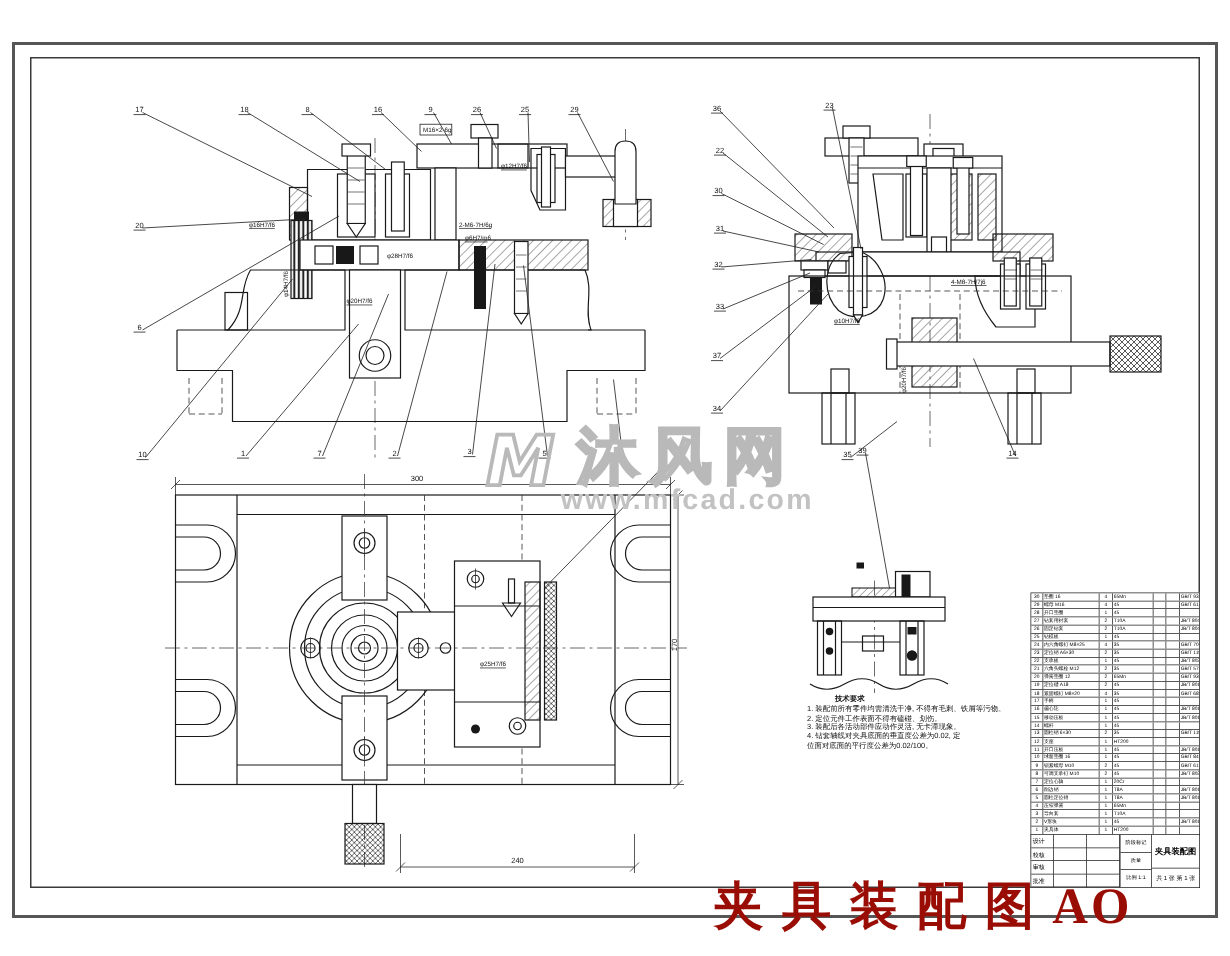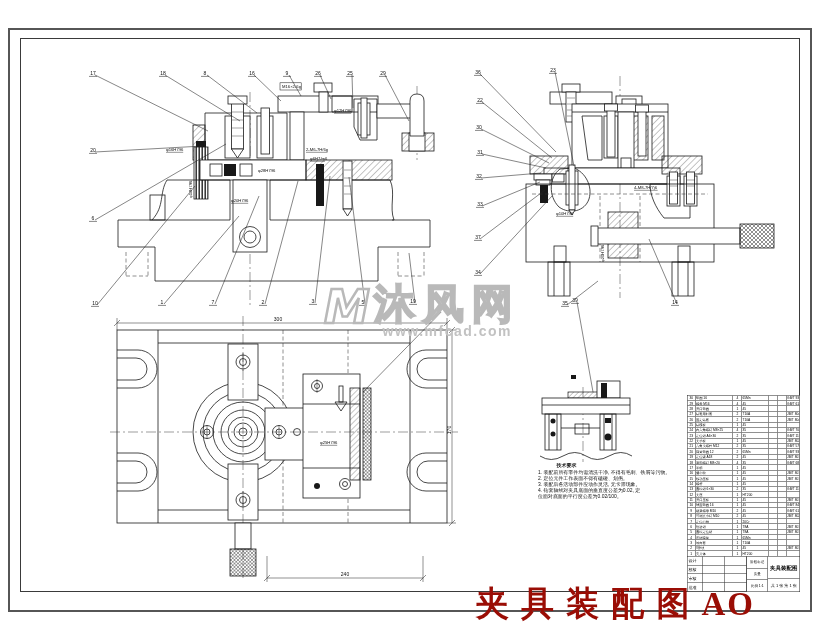--- a/index.html
+++ b/index.html
@@ -19,21 +19,21 @@
   .dsh{fill:none;stroke:#333;stroke-width:.55;stroke-dasharray:4 2.5;}
   .dim{fill:none;stroke:#222;stroke-width:.5;}
   .dimtext{font-size:5px;text-anchor:middle;fill:#111;}
   
   .wm{position:absolute;left:324px;top:284px;z-index:4;display:flex;align-items:flex-start;pointer-events:none;}
   .wm-logo{font:italic bold 46px "DejaVu Sans",sans-serif;color:transparent;
            -webkit-text-stroke:2.5px #b9b9b9;line-height:1;}
   .wm-col{display:flex;flex-direction:column;align-items:center;margin-left:4px;}
   .wm-name{font-family:Liberation Serif, serif;font-weight:bold;font-size:41px;line-height:1;
            letter-spacing:8px;color:transparent;-webkit-text-stroke:2px #b9b9b9;}
-  .wm-url{font-size:14px;font-weight:bold;color:#c2c2c2;letter-spacing:1.5px;margin-top:-2px;}
+  .wm-url{font-size:19px;font-weight:bold;color:#c2c2c2;letter-spacing:1.5px;margin-top:-2px;}
   
   .banner{position:absolute;left:476px;top:581px;z-index:6;white-space:nowrap;
           font-family:"Liberation Serif",serif;font-weight:bold;font-size:34px;
           letter-spacing:2px;transform:scaleX(.97);transform-origin:0 0;}
   
   .notes{position:absolute;left:538px;top:463px;width:252px;color:#111;
          font-size:8px;line-height:1.22;transform:scale(.62);transform-origin:0 0;}
   .notes-title{font-weight:bold;margin:0 0 1px 30px;}
   
   .bom{position:absolute;left:687px;top:395px;width:226px;transform:scale(.5);transform-origin:0 0;

